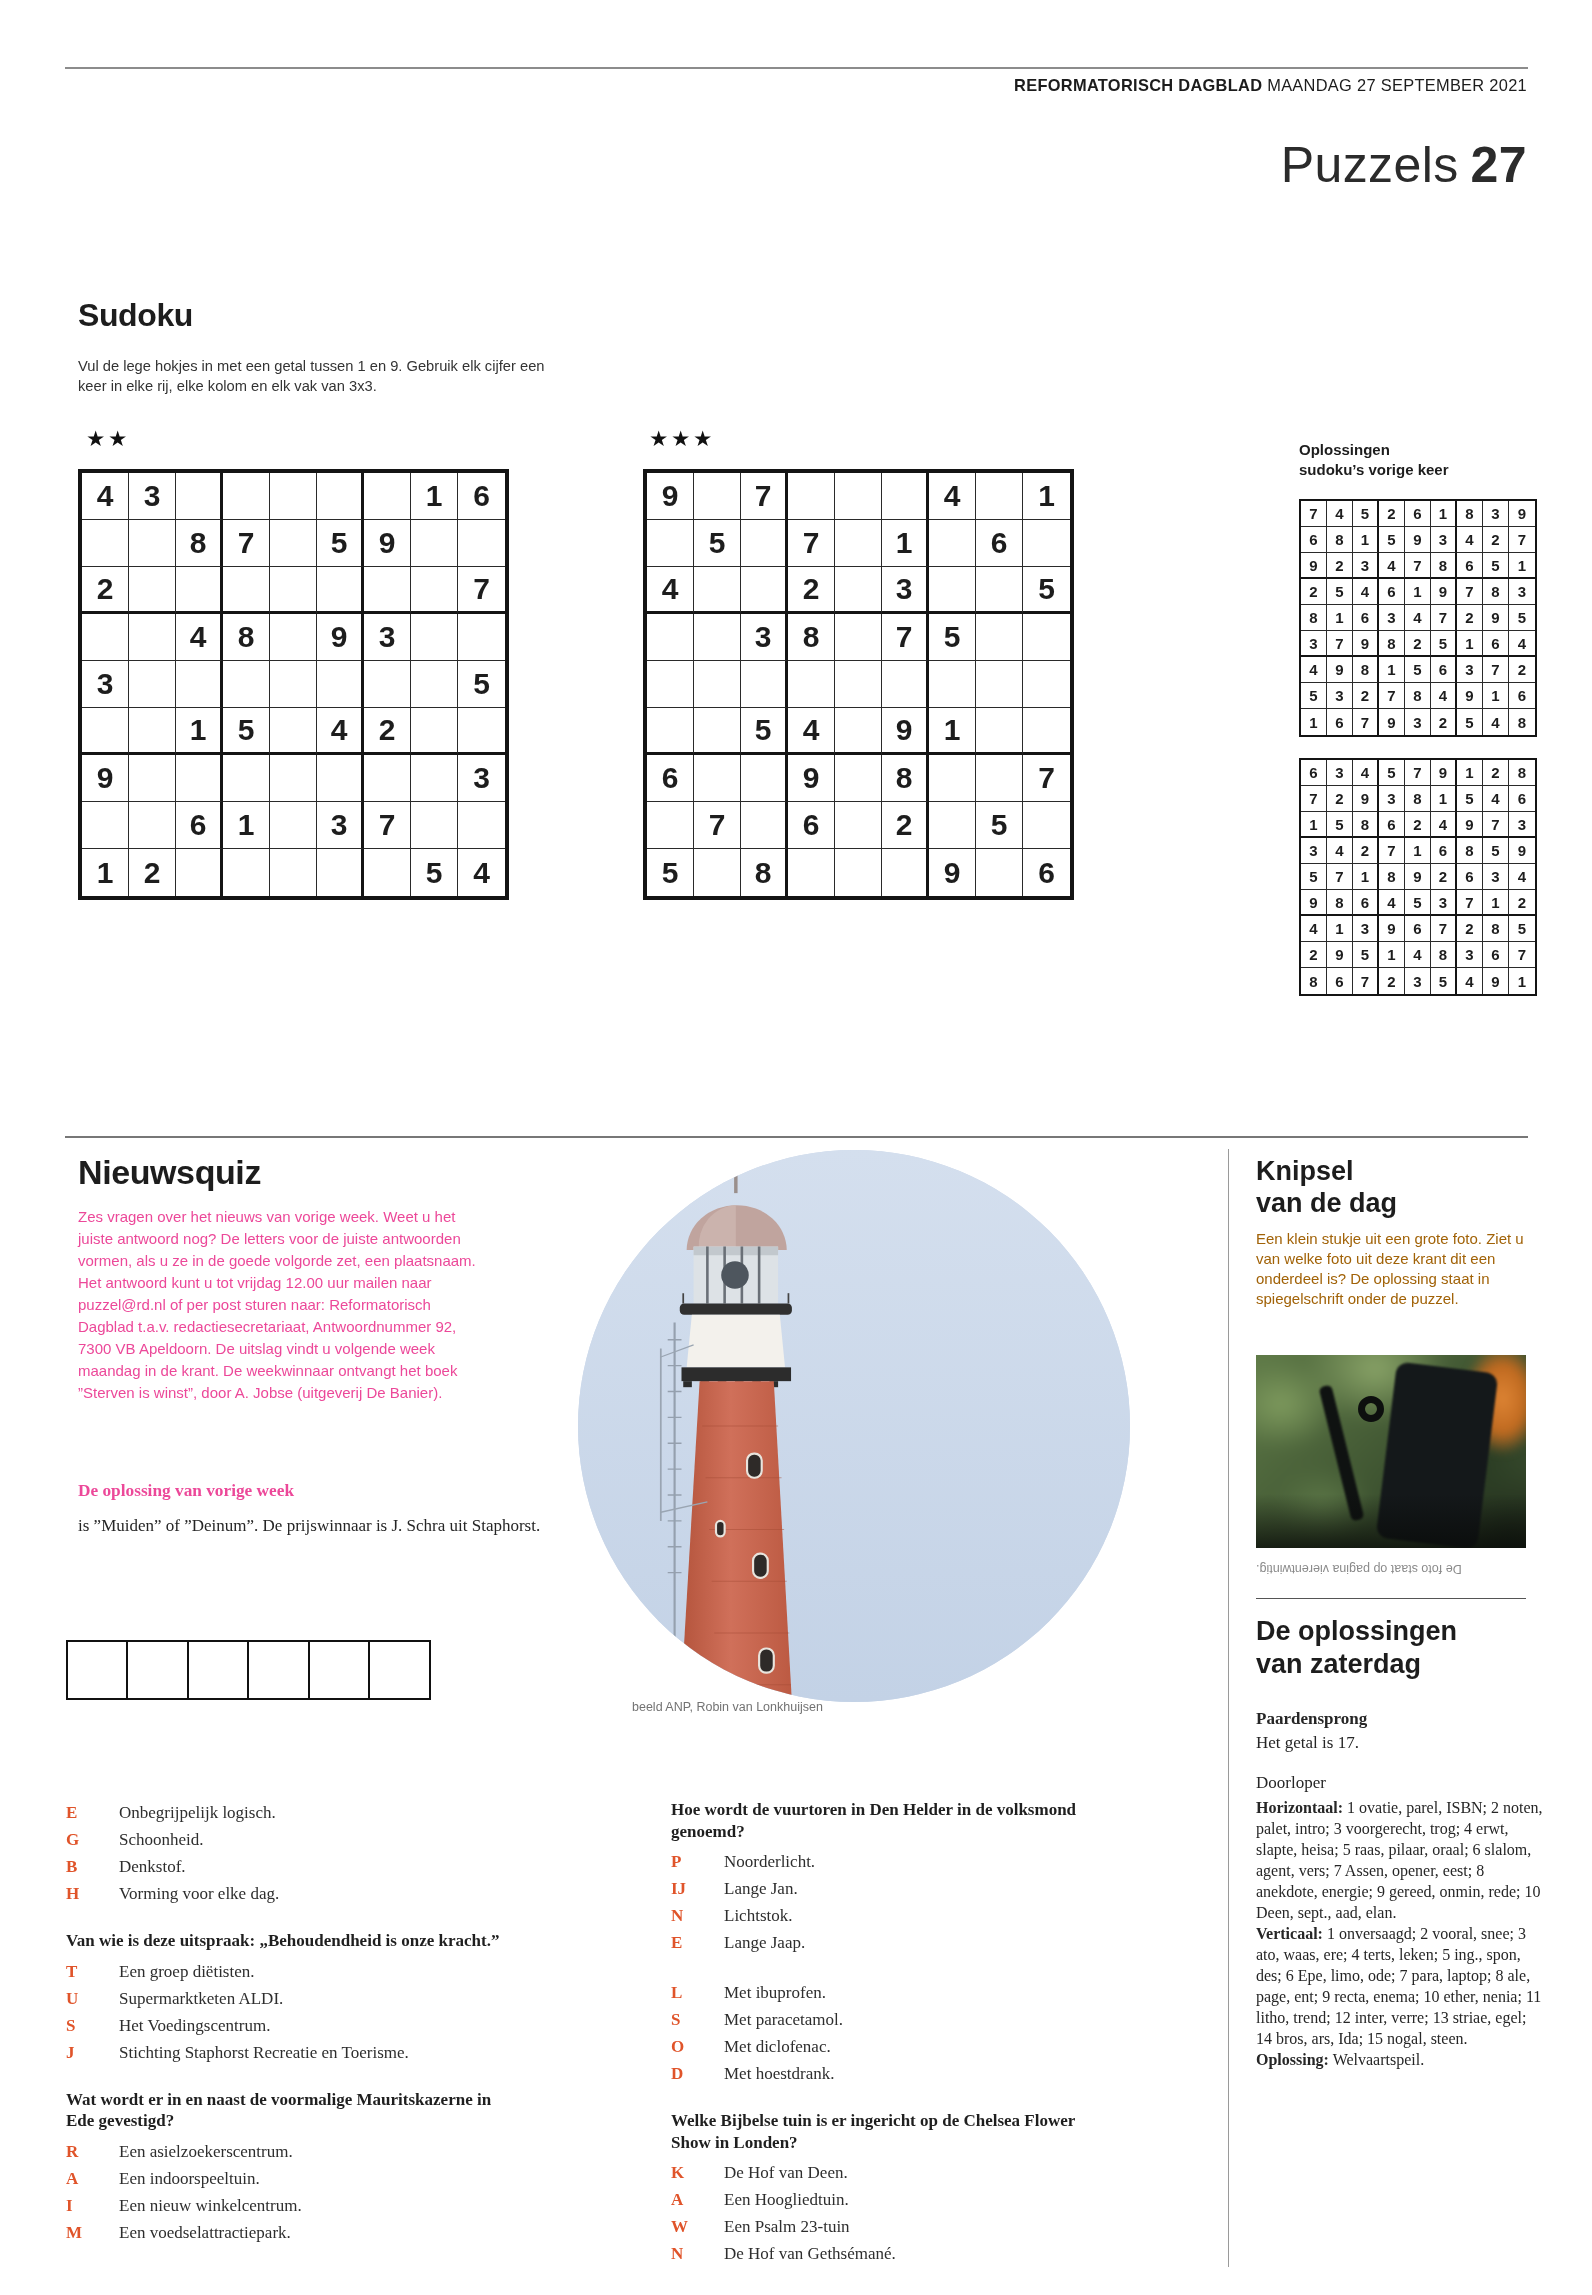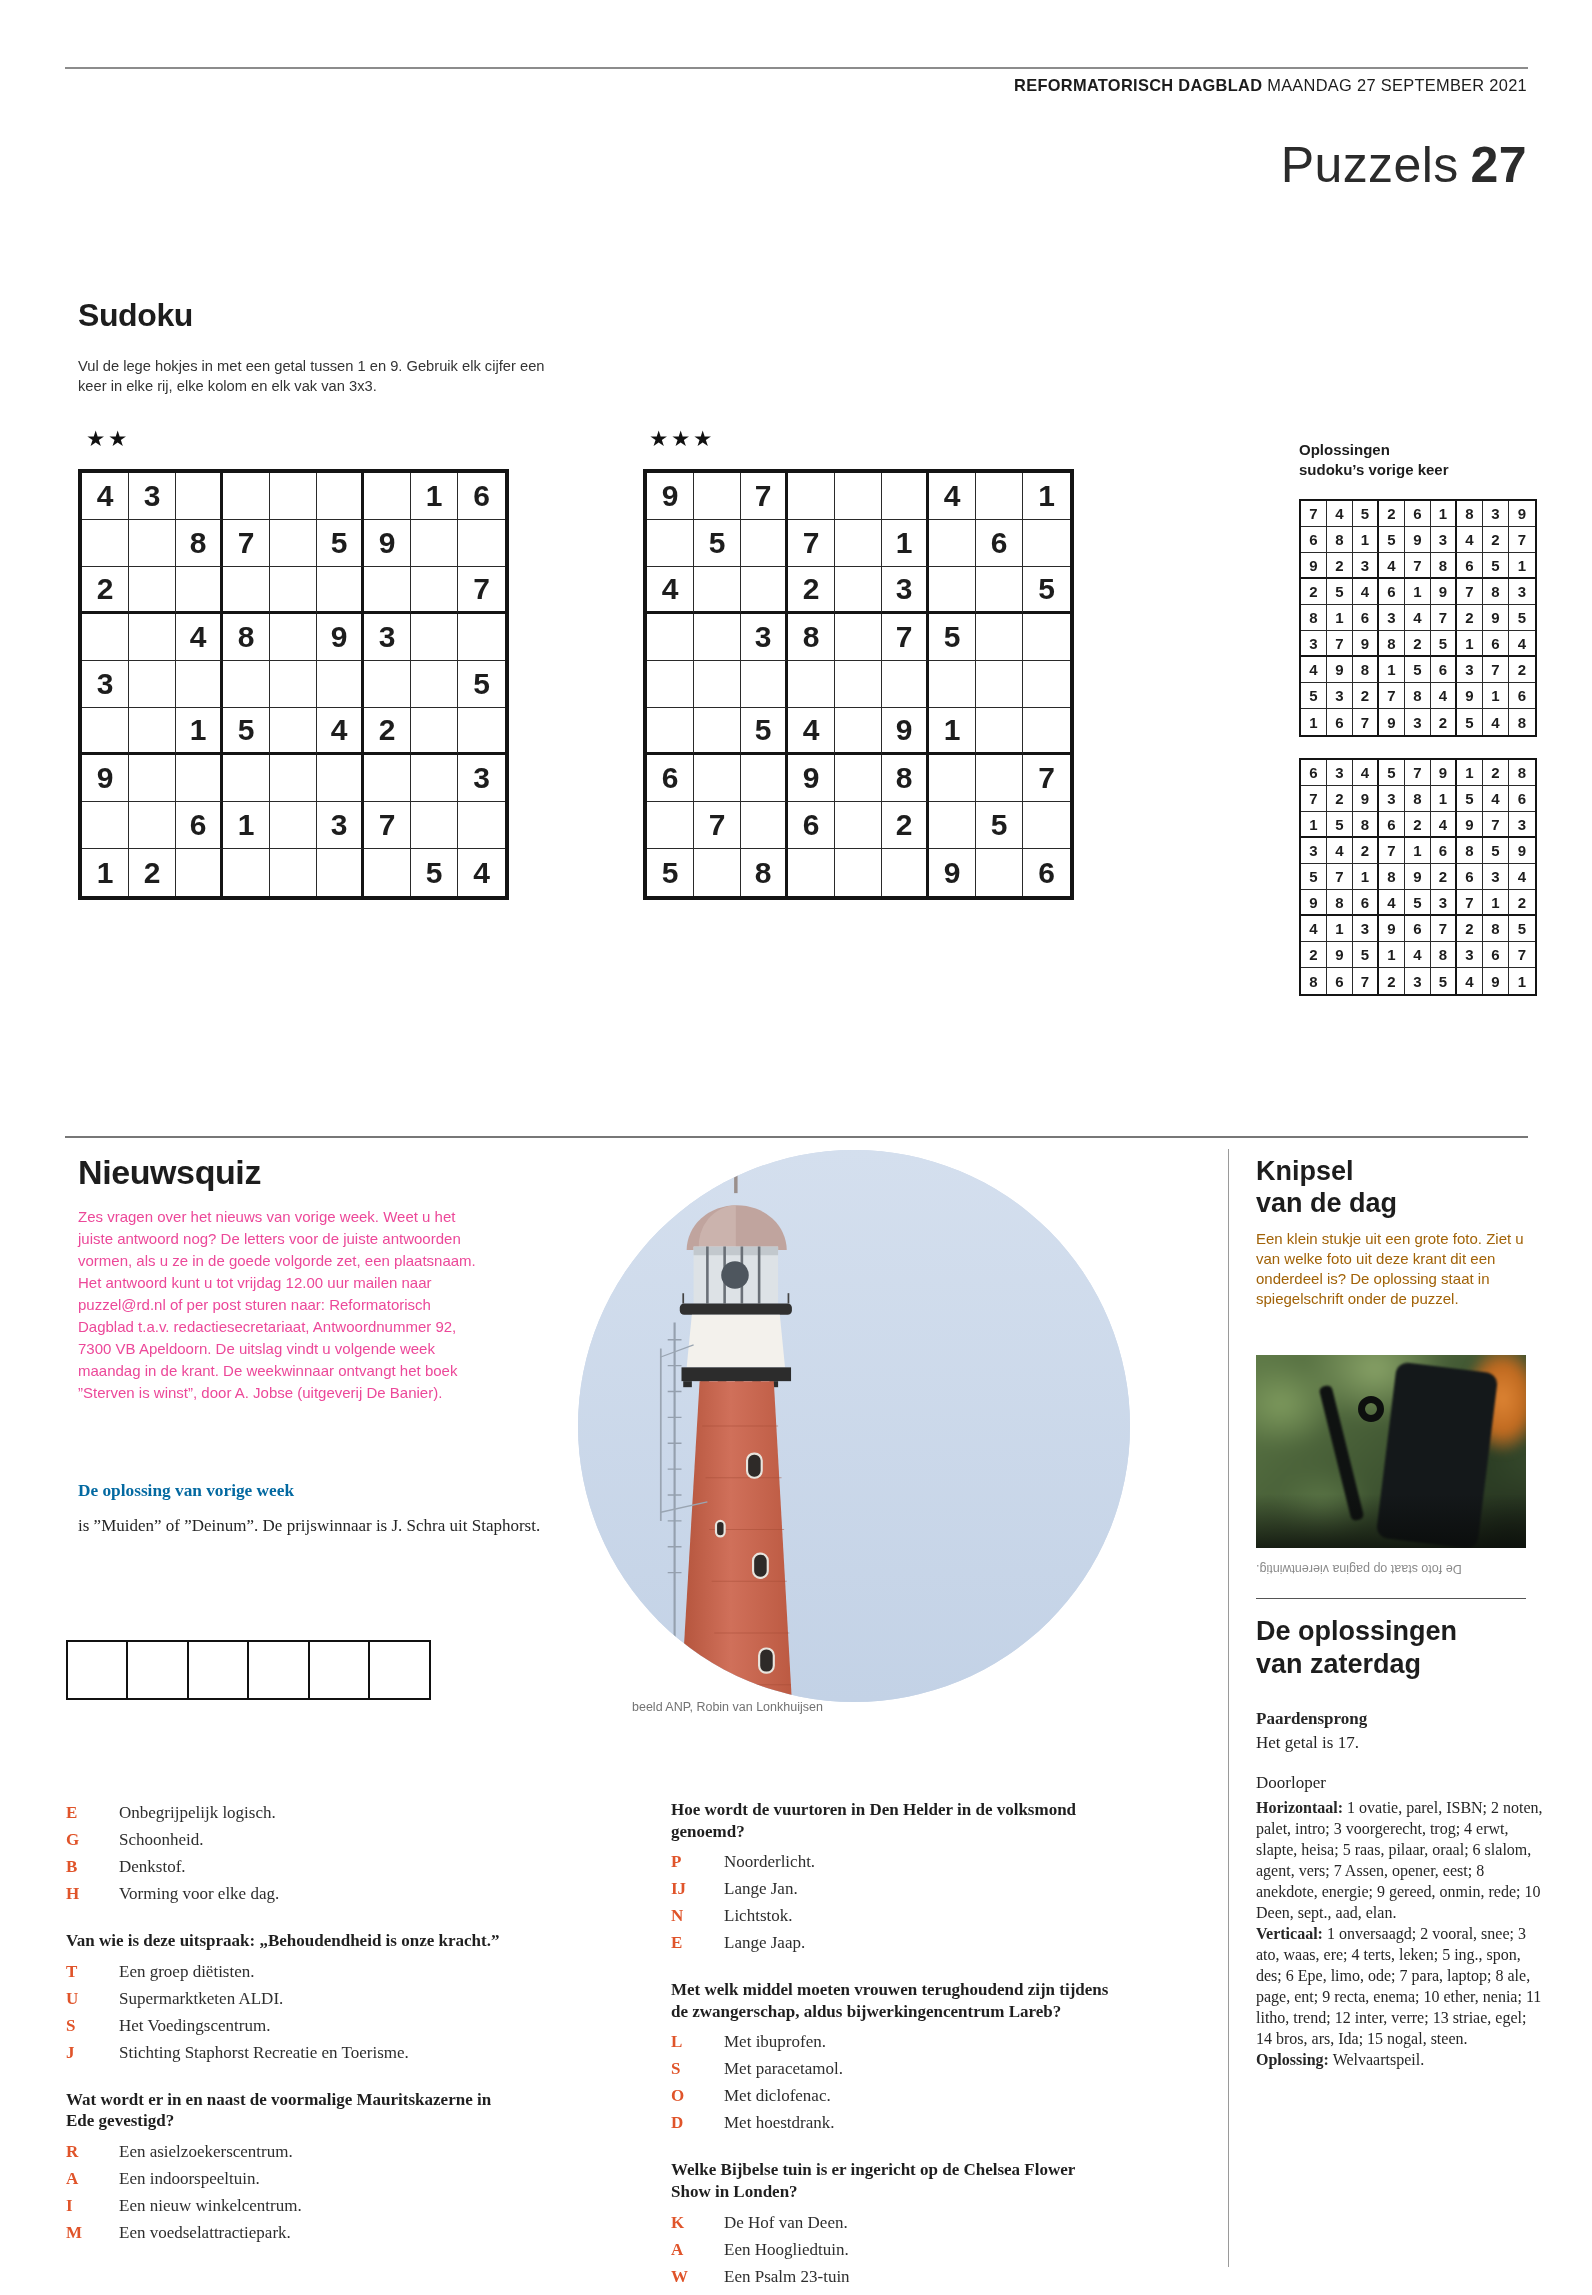--- a/index.html
+++ b/index.html
@@ -43,21 +43,21 @@
   .sol-title span{display:block;}
   #grid-sol-1{left:1299px;top:499px;border-width:2.6px;}
   #grid-sol-2{left:1299px;top:758px;border-width:2.6px;}
   
   .section-rule{left:65px;top:1136px;width:1463px;height:1.7px;background:#777;}
   .vert-rule{left:1228px;top:1149px;width:0.9px;height:1118px;background:#9a9a9a;}
   
   .nq-title{left:78px;top:1153px;font-size:34px;font-weight:700;letter-spacing:-0.4px;}
   .nq-intro{left:78px;top:1206px;width:406px;font-size:15px;line-height:22px;color:#ec4899;}
   .serif{font-family:"Liberation Serif", serif;}
-  .prev-sol-head{left:78px;top:1481px;font-size:17.3px;font-weight:700;color:#0369a1;}
+  .prev-sol-head{left:78px;top:1481px;font-size:17.3px;font-weight:700;color:#ec4899;}
   .prev-sol-body{left:78px;top:1514px;width:466px;font-size:17px;line-height:23px;color:#262626;}
   .answer-boxes{left:66px;top:1640px;display:flex;}
   .answer-box{width:63px;height:60px;box-sizing:border-box;border:2.6px solid #111;background:#fff;}
   .answer-box + .answer-box{margin-left:-2.6px;}
   
   .photo-circle{left:578px;top:1150px;width:552px;height:552px;border-radius:50%;overflow:hidden;background:#cdd9ea;}
   .photo-caption{left:632px;top:1700px;font-size:12.5px;color:#737373;}
   
   .quiz-col{width:518px;}
   #quiz-col-1{left:66px;top:1799px;}
@@ -625,21 +625,20 @@
       <div class="q-option">
         <span class="q-letter">N</span>
         <span>Lichtstok.</span>
       </div>
       <div class="q-option">
         <span class="q-letter">E</span>
         <span>Lange Jaap.</span>
       </div>
     </div>
     <div class="question">
-      <div class="q-title">Met welk middel moeten vrouwen terughoudend zijn tijdens de zwangerschap, aldus bijwerkingencentrum Lareb?</div>
       <div class="q-option">
         <span class="q-letter">L</span>
         <span>Met ibuprofen.</span>
       </div>
       <div class="q-option">
         <span class="q-letter">S</span>
         <span>Met paracetamol.</span>
       </div>
       <div class="q-option">
         <span class="q-letter">O</span>

